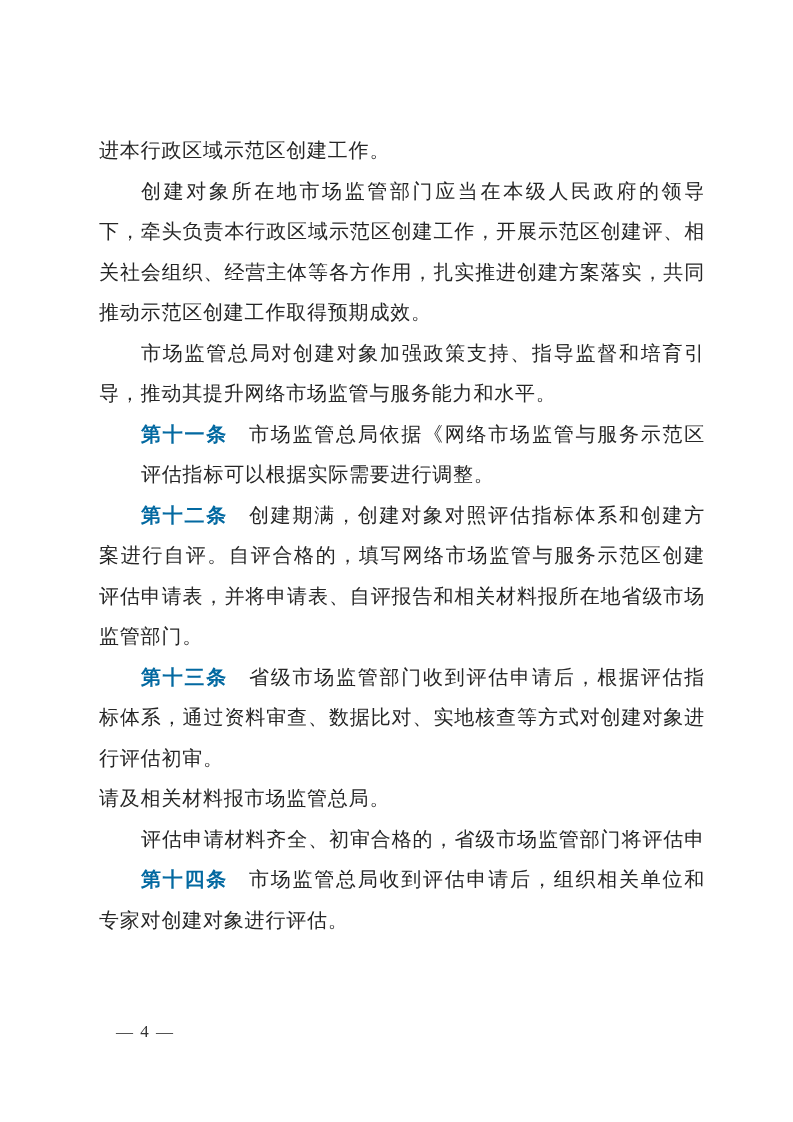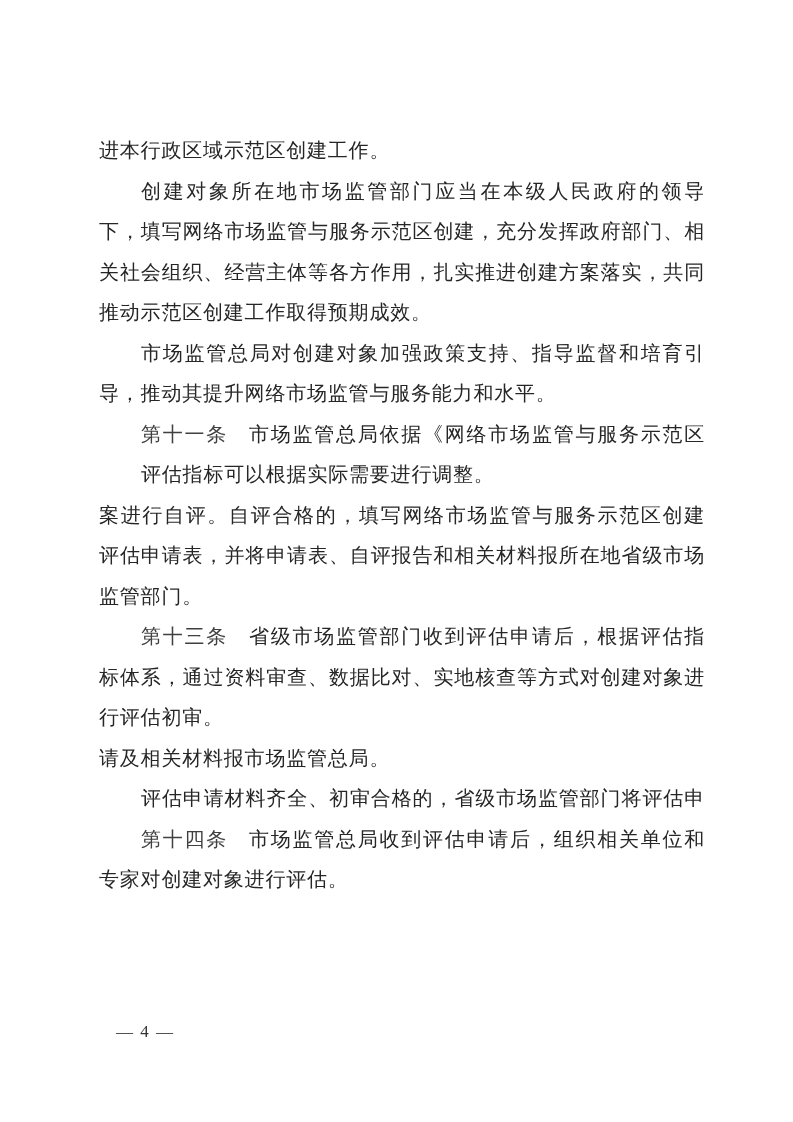--- a/index.html
+++ b/index.html
@@ -38,22 +38,22 @@
   }
   .line.fill {
     text-align: justify;
     text-align-last: justify;
     text-justify: inter-character;
   }
   .line.indent {
     padding-left: 42px;
   }
   .art {
-    font-weight: normal;
-    color: #404040;
+    font-weight: bold;
+    color: #0369a1;
   }
   .gap {
     display: inline-block;
     width: 20px;
     height: 1px;
   }
   .page-number {
     position: absolute;
     left: 116px;
     top: 1021px;
@@ -63,27 +63,28 @@
     color: #333333;
   }
 </style>
 </head>
 <body>
 
 <div class="page">
   <div class="text-column" id="doc-body">
       <div class="line"><span>进本行政区域示范区创建工作。</span></div>
       <div class="line indent fill"><span>创建对象所在地市场监管部门应当在本级人民政府的领导</span></div>
-      <div class="line fill"><span>下，填写网络市场监管与服务示范区创建，充分发挥政府部门、相</span></div>
+      <div class="line fill"><span>下，牵头负责本行政区域示范区创建工作，开展示范区创建评、相</span></div>
       <div class="line fill"><span>关社会组织、经营主体等各方作用，扎实推进创建方案落实，共同</span></div>
       <div class="line"><span>推动示范区创建工作取得预期成效。</span></div>
       <div class="line indent fill"><span>市场监管总局对创建对象加强政策支持、指导监督和培育引</span></div>
       <div class="line"><span>导，推动其提升网络市场监管与服务能力和水平。</span></div>
       <div class="line indent fill"><span class="art">第十一条</span><span class="gap"></span><span>市场监管总局依据《网络市场监管与服务示范区</span></div>
       <div class="line indent"><span>评估指标可以根据实际需要进行调整。</span></div>
+      <div class="line indent fill"><span class="art">第十二条</span><span class="gap"></span><span>创建期满，创建对象对照评估指标体系和创建方</span></div>
       <div class="line fill"><span>案进行自评。自评合格的，填写网络市场监管与服务示范区创建</span></div>
       <div class="line fill"><span>评估申请表，并将申请表、自评报告和相关材料报所在地省级市场</span></div>
       <div class="line"><span>监管部门。</span></div>
       <div class="line indent fill"><span class="art">第十三条</span><span class="gap"></span><span>省级市场监管部门收到评估申请后，根据评估指</span></div>
       <div class="line fill"><span>标体系，通过资料审查、数据比对、实地核查等方式对创建对象进</span></div>
       <div class="line"><span>行评估初审。</span></div>
       <div class="line"><span>请及相关材料报市场监管总局。</span></div>
       <div class="line indent fill"><span>评估申请材料齐全、初审合格的，省级市场监管部门将评估申</span></div>
       <div class="line indent fill"><span class="art">第十四条</span><span class="gap"></span><span>市场监管总局收到评估申请后，组织相关单位和</span></div>
       <div class="line"><span>专家对创建对象进行评估。</span></div>

